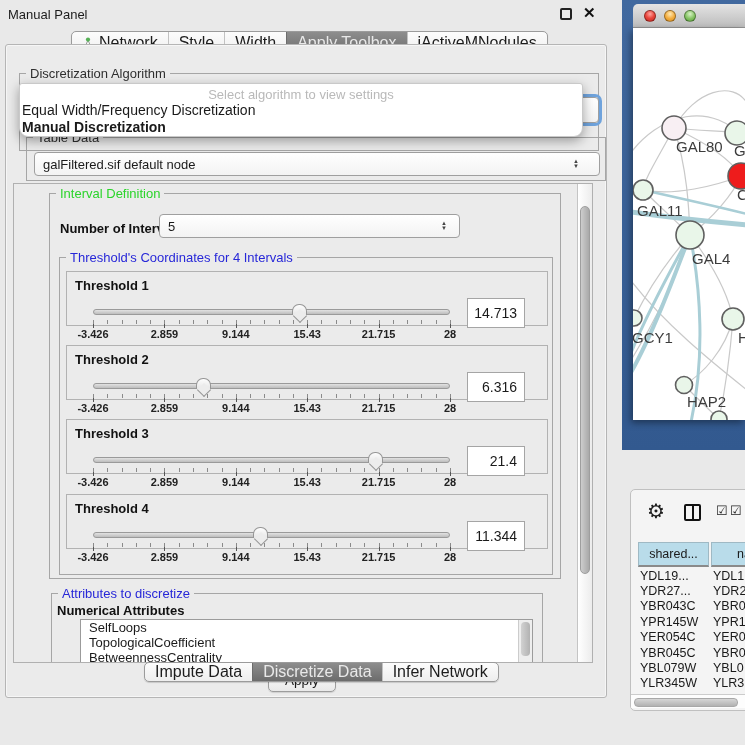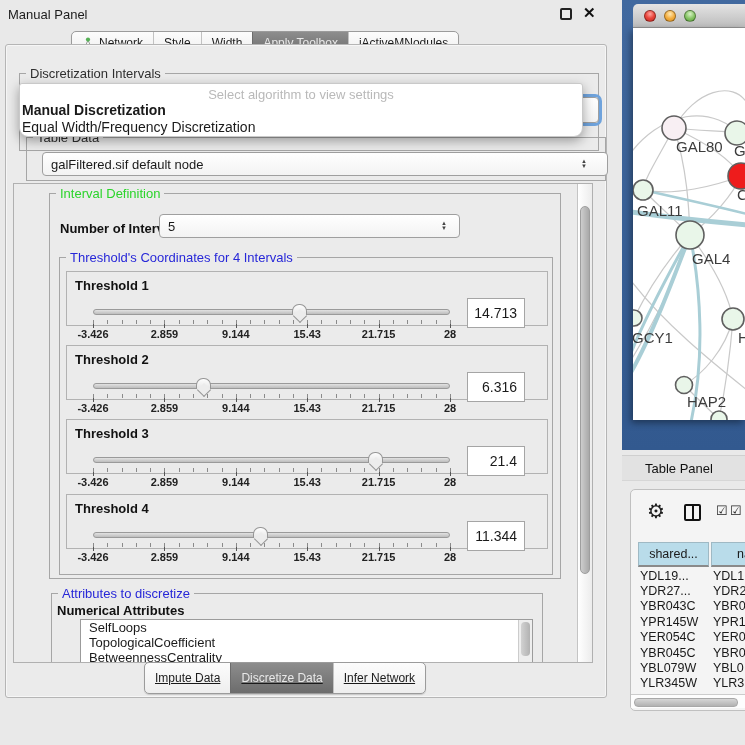--- a/index.html
+++ b/index.html
@@ -13,25 +13,25 @@
   
   .cp-title { left:8px; top:7px; font-size:13px; color:#1c1c1c; }
   .win-float { left:560px; top:8px; width:12px; height:12px; border:2px solid #222; border-radius:2px; cursor:pointer; }
   .win-close { left:583px; top:4px; font-size:15px; font-weight:bold; color:#111; cursor:pointer; }
 
   
   .seg { display:flex; align-items:stretch; border:1px solid #9b9b9b; border-radius:5px;
          background:linear-gradient(#fcfcfc,#eee); overflow:hidden;
          box-shadow:0 1px 1px rgba(0,0,0,.15); }
   .seg .tab { display:flex; align-items:center; justify-content:flex-end; gap:5px;
-         font-size:12px; color:#1c1c1c; cursor:pointer; border-left:1px solid #c2c2c2; padding:0 10px; white-space:nowrap; }
+         font-size:16px; color:#1c1c1c; cursor:pointer; border-left:1px solid #c2c2c2; padding:0 10px; white-space:nowrap; }
   .seg .tab:first-child { border-left:none; }
   .seg .tab.selected { background:linear-gradient(#8d8d8d,#6c6c6c); color:#e9e9e9; border-left-color:#6c6c6c; }
   .top-tabs { left:71px; top:31px; height:24px; }
-  .bottom-tabs { left:144px; top:662px; height:32px;text-decoration:underline; }
+  .bottom-tabs { left:144px; top:662px; height:20px; }
 
   
   .cp-body { left:5px; top:44px; width:602px; height:654px; background:#ebebeb;
              border:1px solid #b5b5b5; border-radius:3px; box-shadow:inset 0 0 0 1px #f6f6f6; }
 
   .groupbox { position:absolute; border:1px solid #a6a6a6; }
   .grouptitle { position:absolute; top:-8px; left:6px; background:#ebebeb; padding:0 4px;
                 font-size:13px; white-space:nowrap; }
   .gt-plain { color:#2f2f2f; }
   .gt-green { color:#2bd42b; }
@@ -177,38 +177,38 @@
         <span>Apply Toolbox</span>
       </div>
     <div class="tab">
         <span>jActiveMNodules</span>
       </div>
   </div>
 
   <div class="abs cp-body">
 
     <div class="groupbox" style="left:13px; top:28px; width:580px; height:78px;">
-      <span class="grouptitle gt-plain">Discretization Intervals</span>
+      <span class="grouptitle gt-plain">Discretization Algorithm</span>
     </div>
     <div class="combo combo-focus abs" style="top:52px;">
       <span class="stepper">
           <span>▲</span>
           <span>▼</span>
         </span>
     </div>
 
     <div class="abs popup" style="top:38px;">
       <div class="hint">Select algorithm to view settings</div>
+      <div class="item">Equal Width/Frequency Discretization</div>
       <div class="item bold">Manual Discretization</div>
-      <div class="item">Equal Width/Frequency Discretization</div>
     </div>
 
     <div class="groupbox" style="left:20px; top:92px; width:580px; height:44px;">
       <span class="grouptitle gt-plain">Table Data</span>
-      <div class="combo" style="left:7px; top:14px; width:566px; height:24px;margin-left:8px;">
+      <div class="combo" style="left:7px; top:14px; width:566px; height:24px;">
         <span>galFiltered.sif default node</span>
         <span class="stepper">
             <span>▲</span>
             <span>▼</span>
           </span>
       </div>
     </div>
   </div>
 
   <div class="abs scrollview">
@@ -385,23 +385,20 @@
           <text x="-1" y="315" class="node-label">GCY1</text>
           <circle cx="100" cy="291" r="11" fill="#e9f6e9" class="net-node"></circle>
           <text x="105" y="315" class="node-label">H</text>
           <circle cx="51" cy="357" r="8.5" fill="#e9f6e9" class="net-node"></circle>
           <text x="54" y="379" class="node-label">HAP2</text>
           <circle cx="86" cy="391" r="8" fill="#e9f6e9" class="net-node"></circle>
         </g>
     </svg>
   </div>
 
-  <div class="abs tp-strip">
-    <span>Table Panel</span>
-  </div>
 
   <div class="abs tp-inner">
     <div class="tp-toolbar">
       <span class="gear">⚙</span>
       <span class="colsicon"></span>
       <span class="cbx cbx1">☑</span>
       <span class="cbx cbx2">☑</span>
     </div>
     <div class="thead thc1">shared...</div>
     <div class="thead thc2">na</div>

